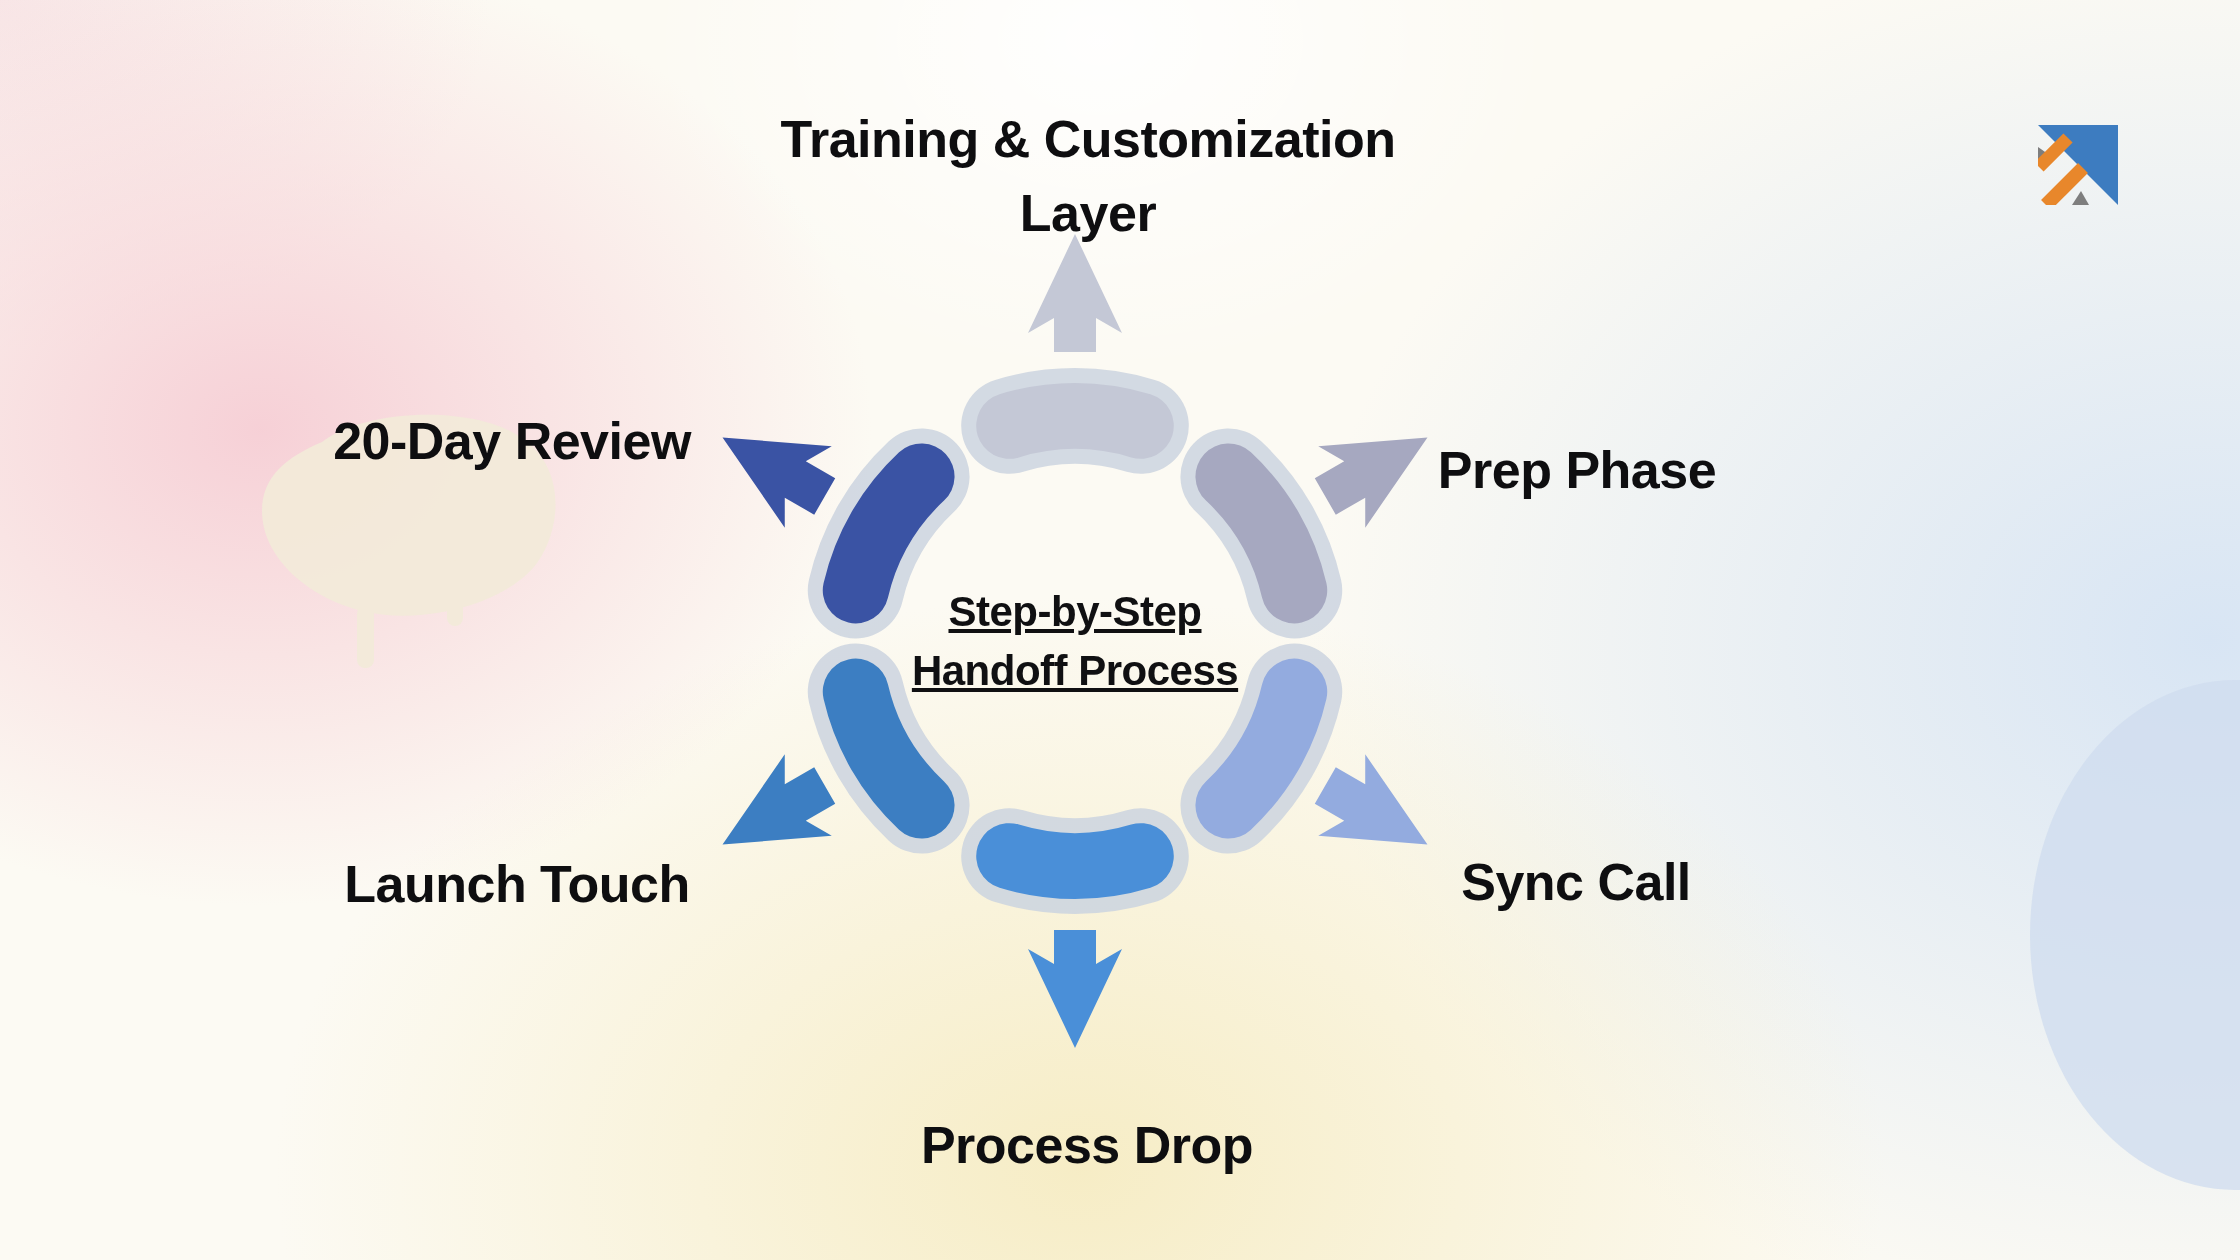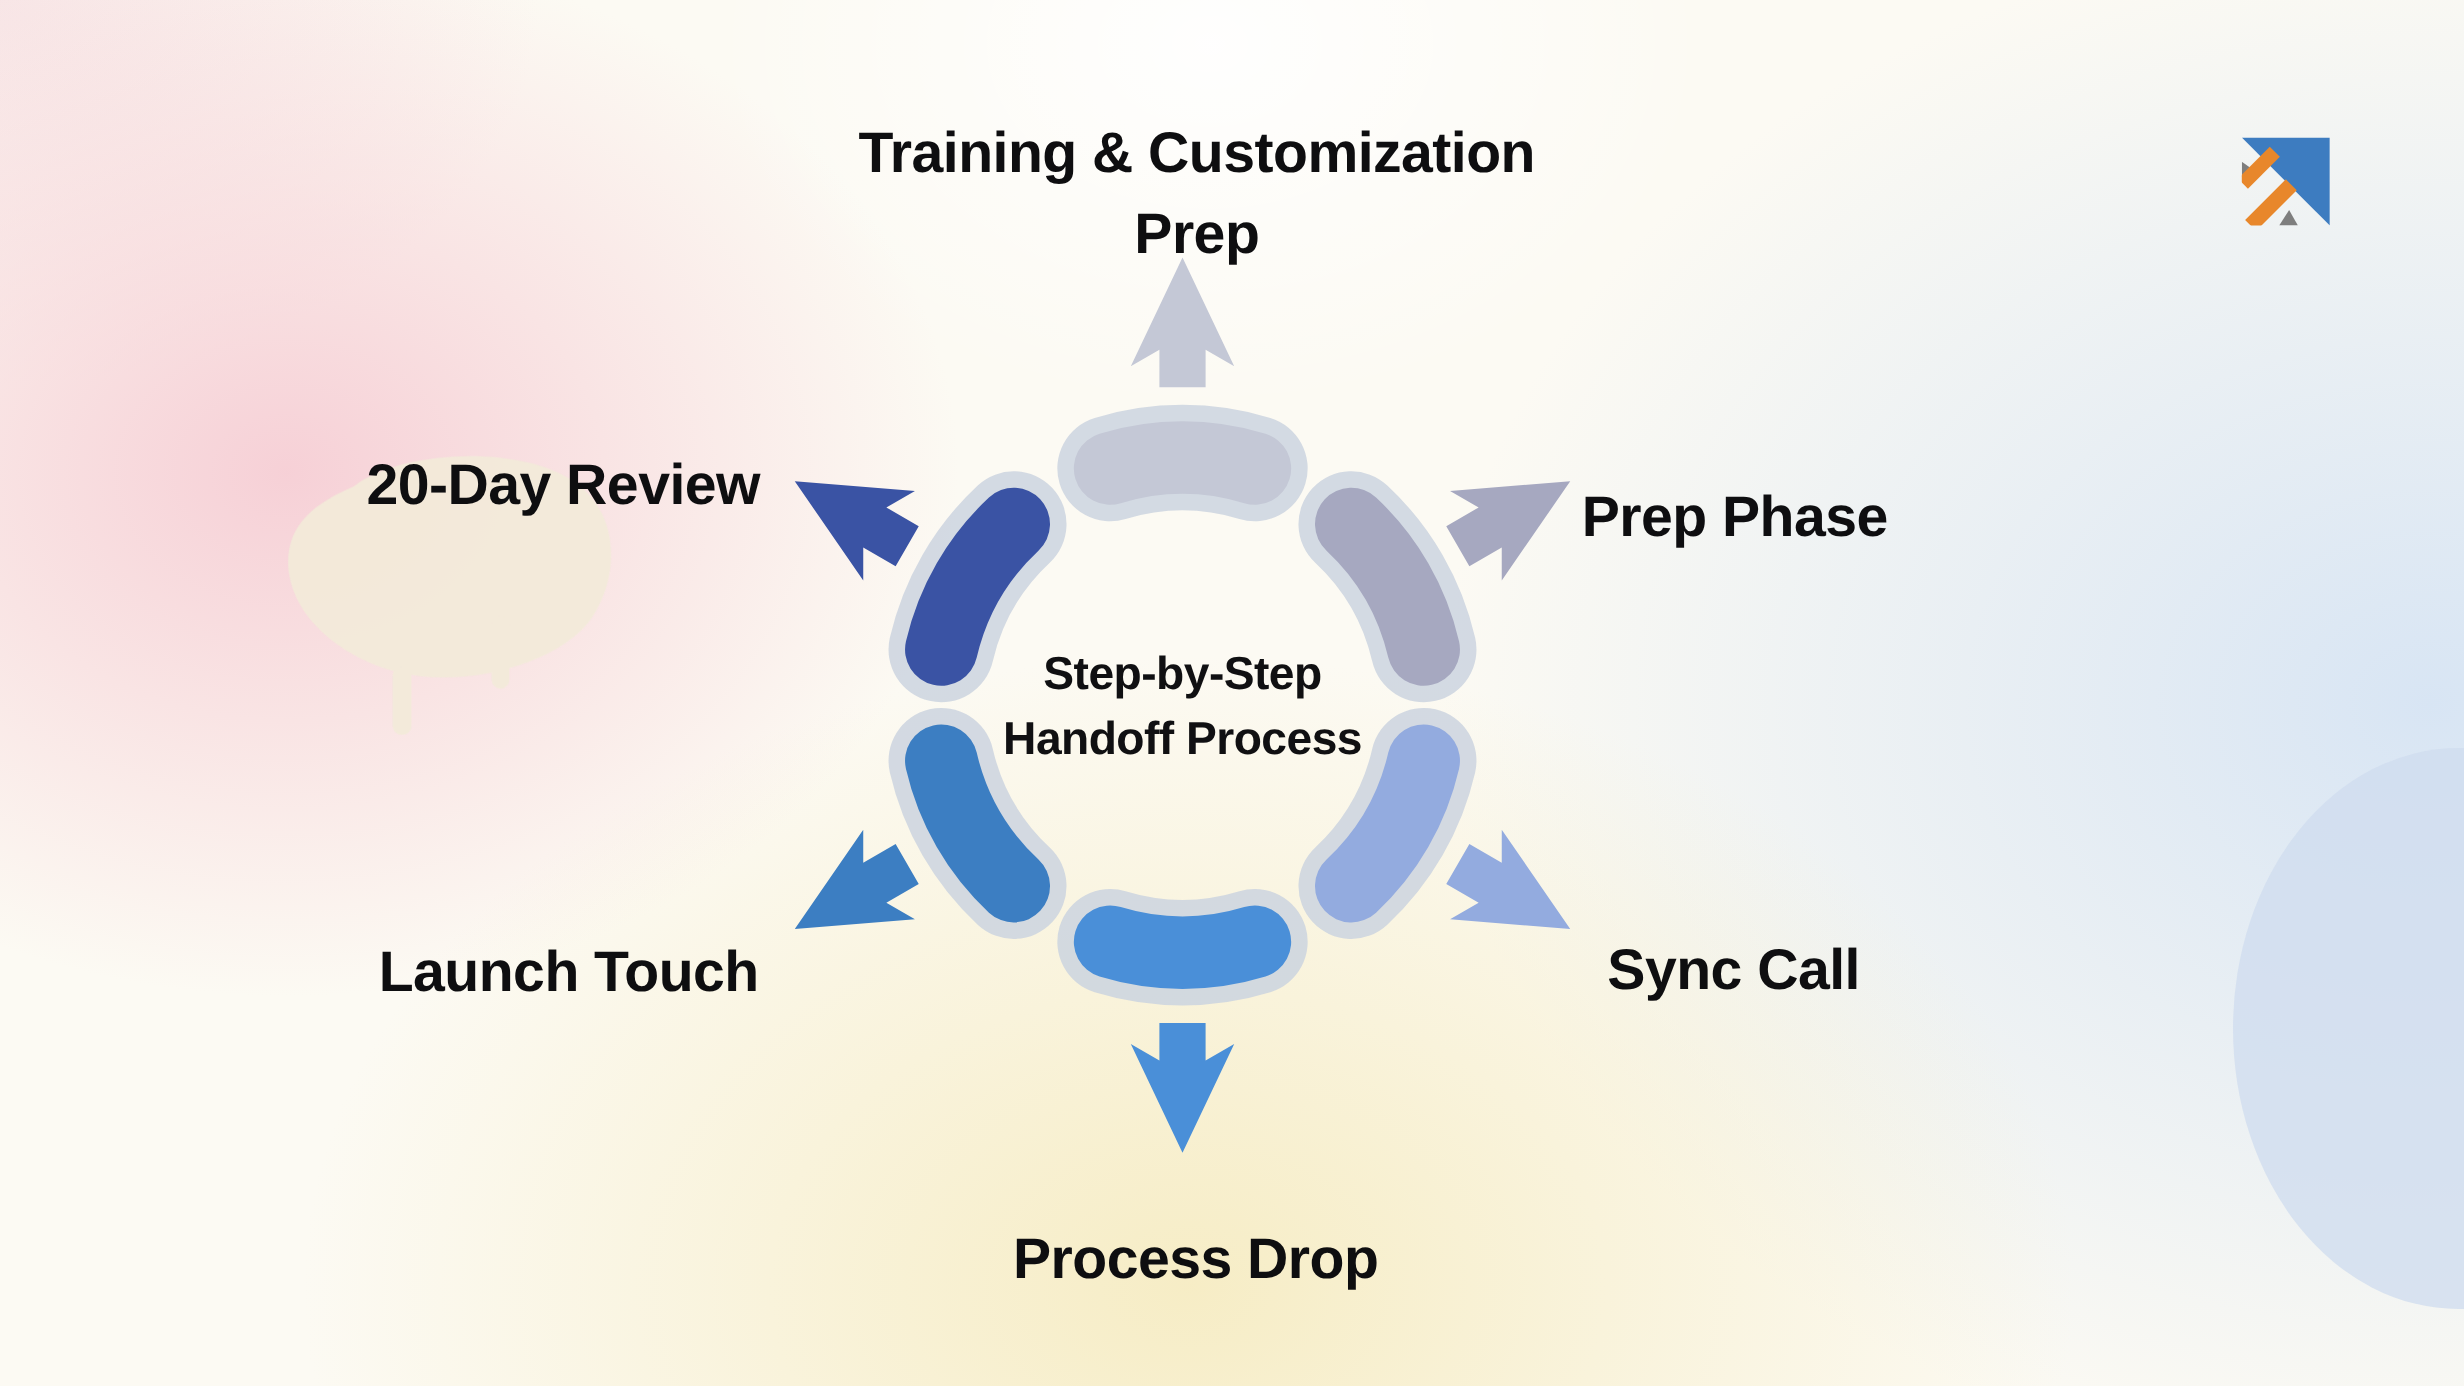--- a/index.html
+++ b/index.html
@@ -19,21 +19,21 @@
     position:absolute; transform:translate(-50%,-50%);
     font-size:52px; font-weight:700; color:#0e0e10; letter-spacing:-0.5px;
     white-space:nowrap; text-align:center;margin-top:39px;
   }
   .step-label span{display:block;}
   #label-top{line-height:74px;}
   #center-label{
     position:absolute; transform:translate(-50%,-50%);
     left:1075px; top:641px;
     font-size:42px; font-weight:700; color:#101012; letter-spacing:-0.5px;
-    text-align:center; line-height:59px; white-space:nowrap;
+    text-align:center; line-height:59px; white-space:nowrap;text-decoration:underline;
   }
   #center-label span{display:block;}
   #logo{position:absolute; left:2038px; top:125px; width:80px; height:80px;}
 </style>
 </head>
 <body>
 
 <div id="stage">
 
   <svg id="scene" width="2240" height="1260" viewBox="0 0 2240 1260">
@@ -63,21 +63,21 @@
         <polygon points="0,-59 -47,40 -21,25 -21,59 21,59 21,25 47,40" fill="#a6a8c0" transform="translate(1075 641) rotate(60) translate(0 -348)"></polygon>
         <polygon points="0,-59 -47,40 -21,25 -21,59 21,59 21,25 47,40" fill="#93abdf" transform="translate(1075 641) rotate(120) translate(0 -348)"></polygon>
         <polygon points="0,-59 -47,40 -21,25 -21,59 21,59 21,25 47,40" fill="#4a8fd8" transform="translate(1075 641) rotate(180) translate(0 -348)"></polygon>
         <polygon points="0,-59 -47,40 -21,25 -21,59 21,59 21,25 47,40" fill="#3c7ec2" transform="translate(1075 641) rotate(240) translate(0 -348)"></polygon>
         <polygon points="0,-59 -47,40 -21,25 -21,59 21,59 21,25 47,40" fill="#3a53a4" transform="translate(1075 641) rotate(300) translate(0 -348)"></polygon>
       </g>
   </svg>
 
   <div class="step-label" id="label-top" style="left:1088px; top:137px;">
     <span>Training &amp; Customization</span>
-    <span>Prep</span>
+    <span>Layer</span>
   </div>
   <div class="step-label" style="left:1577px; top:431px;">Prep Phase</div>
   <div class="step-label" style="left:1576px; top:843px;">Sync Call</div>
   <div class="step-label" style="left:1087px; top:1106px;">Process Drop</div>
   <div class="step-label" style="left:517px; top:845px;">Launch Touch</div>
   <div class="step-label" style="left:512px; top:402px;">20-Day Review</div>
 
   <div id="center-label">
     <span>Step-by-Step</span>
     <span>Handoff Process</span>

